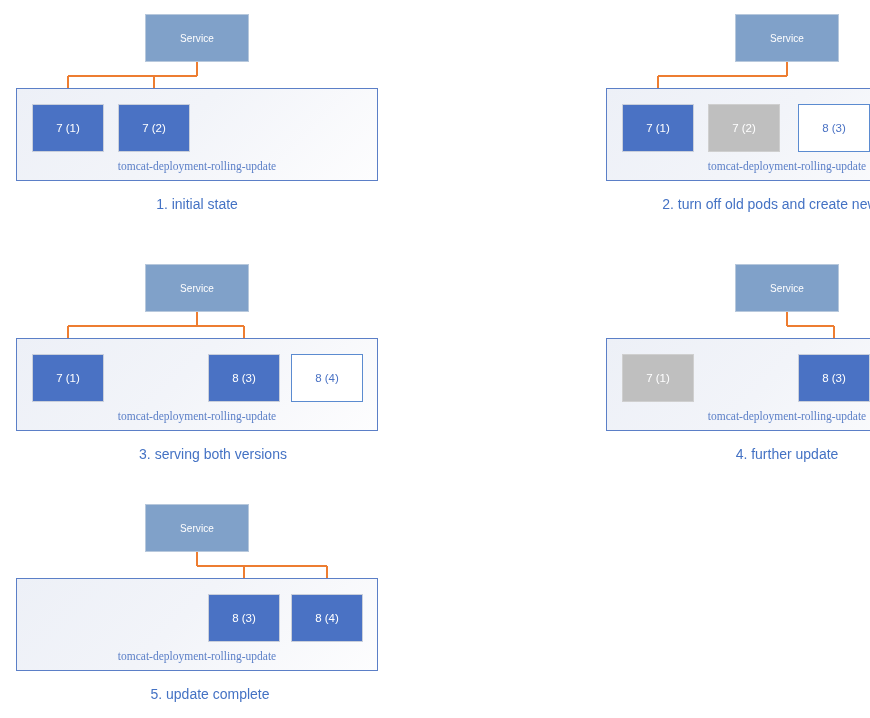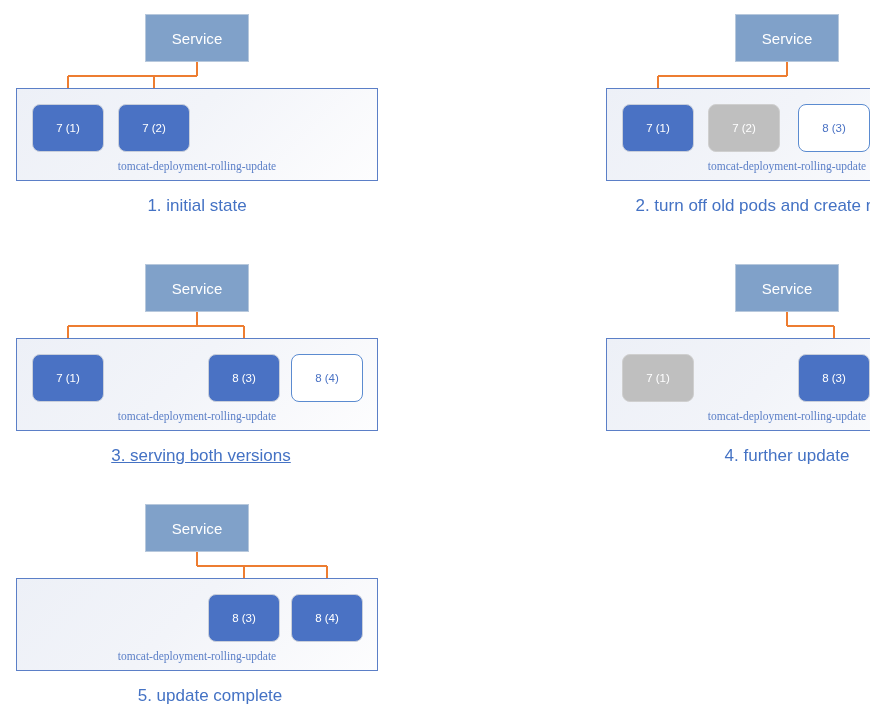--- a/index.html
+++ b/index.html
@@ -30,21 +30,21 @@
     position: absolute;
     box-sizing: border-box;
     background: #80A1C9;
     border: 1px solid #B7C8DC;
     display: flex;
     align-items: center;
     justify-content: center;
   }
   .service-label {
     color: #ffffff;
-    font-size: 15px;
+    font-size: 10px;
     font-family: "Liberation Sans", sans-serif;
     letter-spacing: 0.1px;
     white-space: nowrap;
   }
   
   .deployment-box {
     position: absolute;
     box-sizing: border-box;
     border: 1px solid #5B7FC7;
     background: linear-gradient(135deg, #EDF0F7 0%, #F2F4F9 45%, #FDFDFE 100%);
@@ -61,21 +61,20 @@
   
   .pod {
     position: absolute;
     box-sizing: border-box;
     display: flex;
     align-items: center;
     justify-content: center;
     font-size: 11.5px;
     font-family: "Liberation Sans", sans-serif;
     white-space: nowrap;
-    border-radius: 8px;
   }
   .pod.pod-active {
     background: #4A72C4;
     border: 1px solid #C9CFDB;
     color: #ffffff;
   }
   .pod.pod-terminating {
     background: #BFBFBF;
     border: 1px solid #CFCFCF;
     color: #ffffff;
@@ -83,21 +82,21 @@
   .pod.pod-pending {
     background: #ffffff;
     border: 1px solid #5B8BD0;
     color: #4A72C4;
   }
   
   .panel-caption {
     position: absolute;
     text-align: center;
     color: #4472C4;
-    font-size: 17px;
+    font-size: 14px;
     font-family: "Liberation Sans", sans-serif;
     white-space: nowrap;
   }
   
   .connector-layer {
     position: absolute;
     left: 0;
     top: 0;
     width: 870px;
     height: 718px;
@@ -169,21 +168,21 @@
     </div>
     <div class="panel" style="left: 0px; top: 250px; width: 394px; height: 230px;">
       <div class="deployment-box" style="left: 16px; top: 88px; width: 362px; height: 93px;"></div>
       <div class="pod pod-active" style="left: 32px; top: 104px; width: 72px; height: 48px;">7 (1)</div>
       <div class="pod pod-active" style="left: 208px; top: 104px; width: 72px; height: 48px;">8 (3)</div>
       <div class="pod pod-pending" style="left: 291px; top: 104px; width: 72px; height: 48px;">8 (4)</div>
       <div class="deployment-label" style="left: 16px; top: 160px; width: 362px;">tomcat-deployment-rolling-update</div>
       <div class="service-box" style="left: 145px; top: 14px; width: 104px; height: 48px;">
         <span class="service-label">Service</span>
       </div>
-      <div class="panel-caption" style="left: 4px; top: 196px; width: 394px; text-decoration: underline;">3. serving both versions</div>
+      <div class="panel-caption" style="left: 16px; top: 196px; width: 394px;">3. serving both versions</div>
     </div>
     <div class="panel" style="left: 590px; top: 250px; width: 394px; height: 230px;">
       <div class="deployment-box" style="left: 16px; top: 88px; width: 362px; height: 93px;"></div>
       <div class="pod pod-terminating" style="left: 32px; top: 104px; width: 72px; height: 48px;">7 (1)</div>
       <div class="pod pod-active" style="left: 208px; top: 104px; width: 72px; height: 48px;">8 (3)</div>
       <div class="deployment-label" style="left: 16px; top: 160px; width: 362px;">tomcat-deployment-rolling-update</div>
       <div class="service-box" style="left: 145px; top: 14px; width: 104px; height: 48px;">
         <span class="service-label">Service</span>
       </div>
       <div class="panel-caption" style="left: 0px; top: 196px; width: 394px;">4. further update</div>

